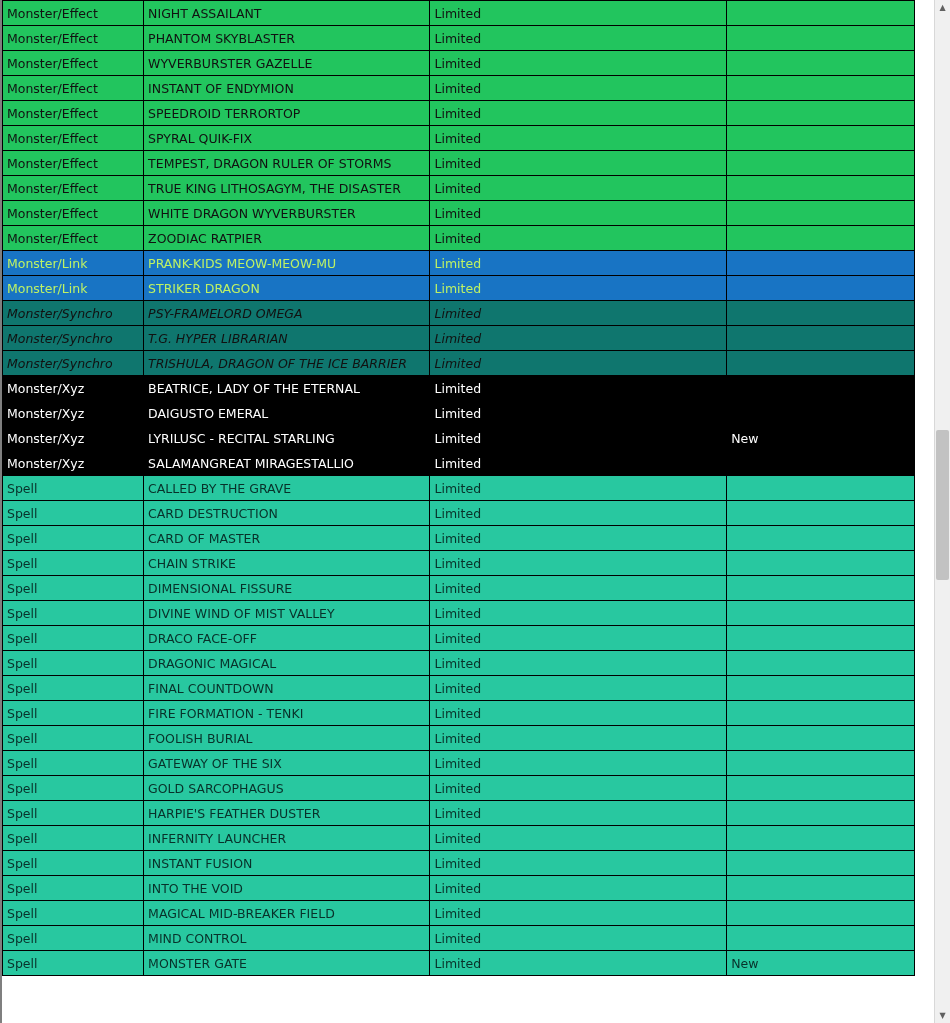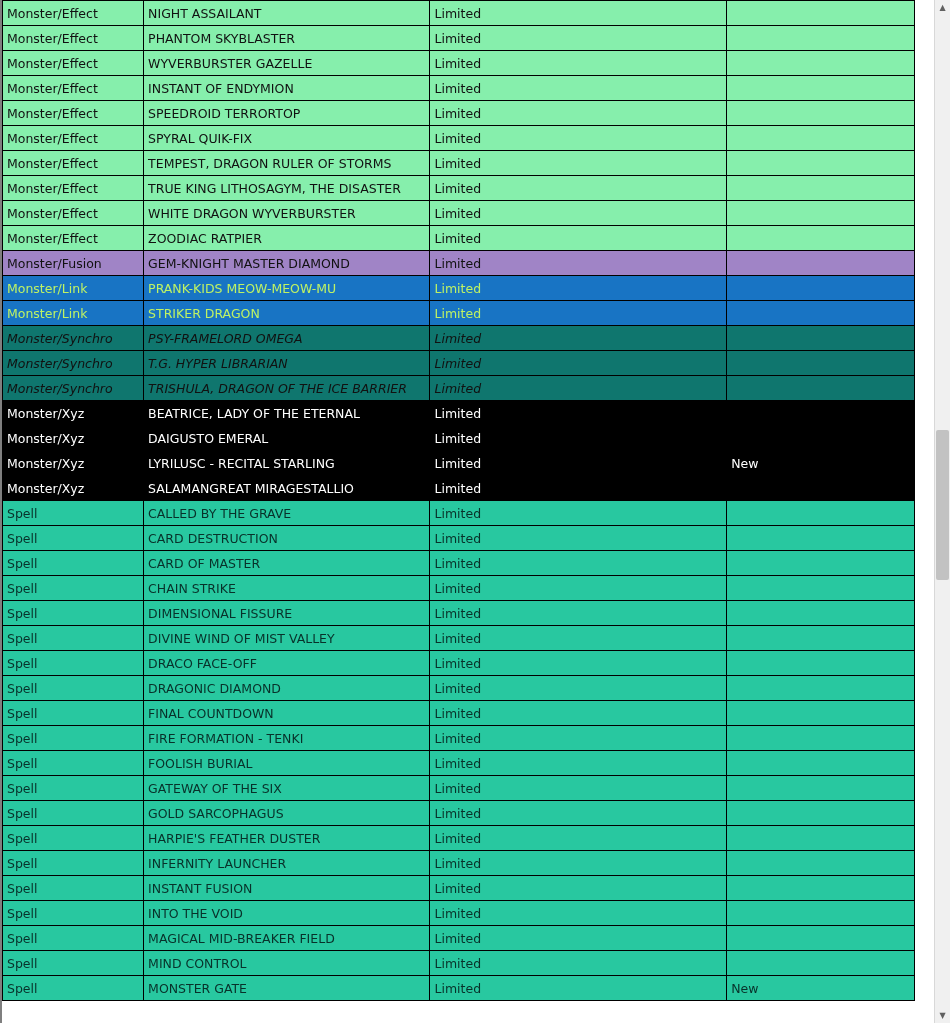--- a/index.html
+++ b/index.html
@@ -45,21 +45,21 @@
     white-space: nowrap;
     overflow: hidden;
     color: #111111;
   }
   col.c-type { width: 136px; }
   col.c-name { width: 276px; }
   col.c-status { width: 286px; }
   col.c-note { width: 181px; }
 
   
-  tr.effect td { background: #86efac; }
+  tr.effect td { background: #22c55e; }
   tr.fusion td { background: #a084c6; }
   tr.link td { background: #1874c4; color: #bef264; }
   tr.ritual td { background: #c8c8c8; }
   tr.synchro td { background: #0f766e; font-style: italic; }
   tr.xyz td { background: #000000; color: #ffffff; font-weight: normal; }
   tr.spell td { background: #28c8a0; color: #08312a; }
 
   
   .scrollbar {
     position: absolute;
@@ -178,26 +178,20 @@
             <td>WHITE DRAGON WYVERBURSTER</td>
             <td>Limited</td>
             <td></td>
           </tr>
           <tr class="effect">
             <td>Monster/Effect</td>
             <td>ZOODIAC RATPIER</td>
             <td>Limited</td>
             <td></td>
           </tr>
-          <tr class="fusion">
-            <td>Monster/Fusion</td>
-            <td>GEM-KNIGHT MASTER DIAMOND</td>
-            <td>Limited</td>
-            <td></td>
-          </tr>
           <tr class="link">
             <td>Monster/Link</td>
             <td>PRANK-KIDS MEOW-MEOW-MU</td>
             <td>Limited</td>
             <td></td>
           </tr>
           <tr class="link">
             <td>Monster/Link</td>
             <td>STRIKER DRAGON</td>
             <td>Limited</td>
@@ -282,21 +276,21 @@
             <td></td>
           </tr>
           <tr class="spell">
             <td>Spell</td>
             <td>DRACO FACE-OFF</td>
             <td>Limited</td>
             <td></td>
           </tr>
           <tr class="spell">
             <td>Spell</td>
-            <td>DRAGONIC DIAMOND</td>
+            <td>DRAGONIC MAGICAL</td>
             <td>Limited</td>
             <td></td>
           </tr>
           <tr class="spell">
             <td>Spell</td>
             <td>FINAL COUNTDOWN</td>
             <td>Limited</td>
             <td></td>
           </tr>
           <tr class="spell">

